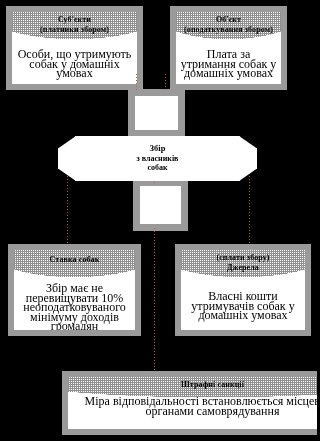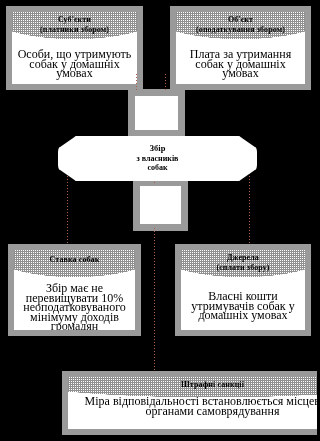--- a/index.html
+++ b/index.html
@@ -139,36 +139,36 @@
     <div class="inner">
       <div class="head"></div>
       <div class="head-txt">
         <div>Суб'єкти</div>
         <div>(платники збором)</div>
       </div>
       <div class="body-txt" style="top:38px;">Особи, що утримують собак у домашніх умовах</div>
     </div>
   </div>
 
-  <div class="node" style="left:170px; top:6px; width:141px; height:84px;">
+  <div class="node" style="left:170px; top:6px; width:117px; height:84px;">
     <div class="inner">
       <div class="head"></div>
       <div class="head-txt">
         <div>Об'єкт</div>
         <div>(оподаткування збором)</div>
       </div>
       <div class="body-txt" style="top:38px;">Плата за утримання собак у домашніх умовах</div>
     </div>
   </div>
 
   <div class="smallbox" style="left:128px; top:89px; width:57px; height:48px;">
     <span></span>
   </div>
 
-  <div class="octagon" style="left:58px; top:136px; width:199px; height:45px;border-radius:16px;">
+  <div class="octagon" style="left:58px; top:136px; width:199px; height:45px;">
     <div class="oct-txt">
       <span class="ttl">Збір</span>
       <span>з власників</span><br>
       <span>собак</span>
     </div>
   </div>
 
   <div class="smallbox" style="left:133px; top:179px; width:55px; height:52px;">
     <span></span>
   </div>
@@ -180,22 +180,22 @@
         <div>Ставка собак</div>
       </div>
       <div class="body-txt" style="top:34px;">Збір має не перевищувати 10% неоподатковуваного мінімуму доходів громадян</div>
     </div>
   </div>
 
   <div class="node" style="left:175px; top:244px; width:136px; height:92px;">
     <div class="inner">
       <div class="head"></div>
       <div class="head-txt">
+        <div>(сплати збору)</div>
         <div>Джерела</div>
-        <div>(сплати збору)</div>
       </div>
       <div class="body-txt" style="top:42px;">Власні кошти утримувачів собак у домашніх умовах</div>
     </div>
   </div>
 
   <div class="node" style="left:62px; top:371px; width:301px; height:64px;">
     <div class="inner">
       <div class="head" style="height:33px;"></div>
       <div class="head-txt" style="padding-top:3px;">
         <div>Штрафні санкції</div>

